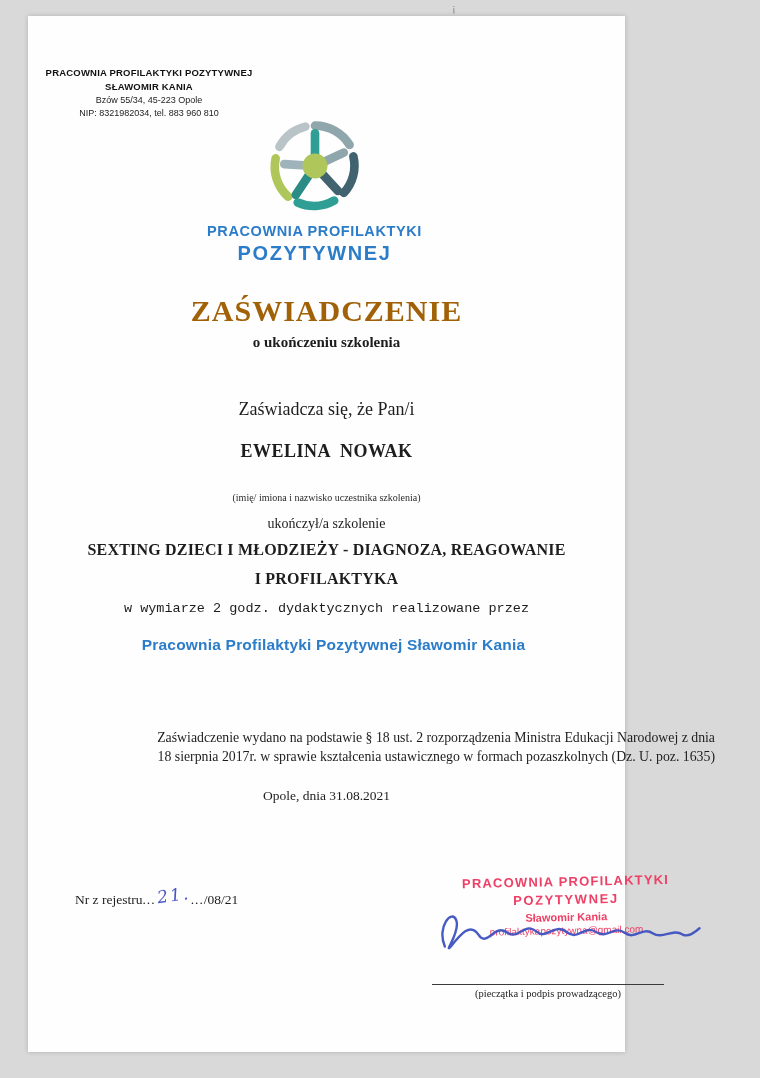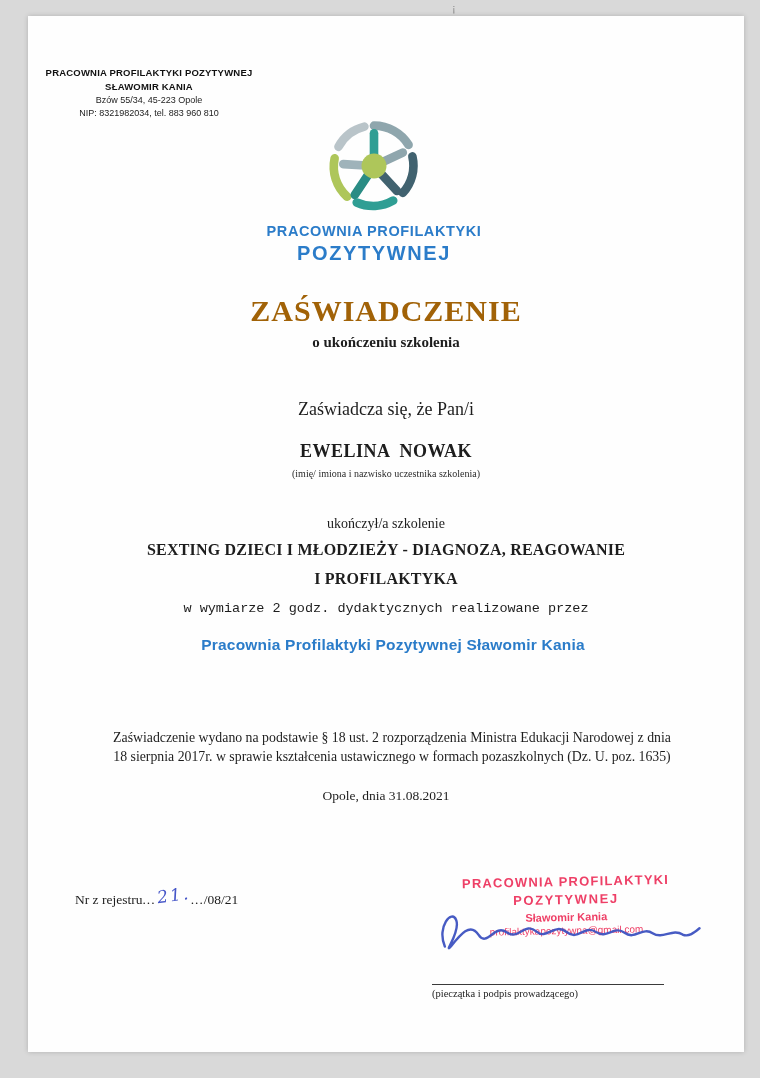--- a/index.html
+++ b/index.html
@@ -11,21 +11,21 @@
     position:relative;
     overflow:hidden;
   }
   .scan-mark {
     position:absolute; left:452px; top:2px;
     font-family:"Liberation Sans",sans-serif;
     font-size:11px; color:#8d8d8d;
   }
   .page {
     position:absolute; left:28px; top:16px;
-    width:716px; height:1036px;
+    width:597px; height:1036px;
     background:#fefefe;
     box-shadow:0 0 5px rgba(0,0,0,0.18);
   }
   
   .letterhead {
     position:absolute; left:8px; top:50px; width:226px;
     text-align:center;
     font-family:"Liberation Sans",sans-serif;
   }
   .lh-bold { font-size:9.5px; font-weight:bold; letter-spacing:0.2px; line-height:14px; color:#111; }
@@ -34,28 +34,28 @@
   .logo-block { position:absolute; left:0; right:24px; top:102px; text-align:center; }
   .logo-block svg { display:block; margin:0 auto; }
   .logo-l1 { margin-top:9px; color:#2b7cc9; font-family:"Liberation Sans",sans-serif; font-weight:bold; font-size:14.5px; letter-spacing:0.6px; }
   .logo-l2 { color:#2b7cc9; font-family:"Liberation Sans",sans-serif; font-weight:bold; font-size:20px; letter-spacing:1.6px; margin-top:3px; }
   
   .t { position:absolute; left:0; right:0; text-align:center; }
   .title { top:278px; font-size:30px; font-weight:bold; letter-spacing:1px; color:#a16207; }
   .subtitle { top:318px; font-size:15px; font-weight:bold; }
   .intro { top:383px; font-size:18px; }
   .name { top:425px; font-size:18px; font-weight:bold; white-space:pre; letter-spacing:0.5px; }
-  .cap { font-size:10px; color:#2a2a2a; }
+  .cap { font-size:10px; color:#2a2a2a;margin-top:24px; }
   .cap-name { top:452px; }
   .completion { top:500px; font-size:14px; }
   .course { top:519px; font-size:16px; font-weight:bold; white-space:pre-line; line-height:29px; letter-spacing:0.2px; }
   .cap-course { top:562px; }
   .hours { top:585px; font-size:13.5px;font-family:Liberation Mono, monospace; }
   .provider { top:620px; font-family:"Liberation Sans",sans-serif; font-size:15.5px; font-weight:bold; color:#2b7cc9; letter-spacing:0.2px;padding-left:14px; }
-  .legal { position:absolute; left:50px; top:712px; width:628px; font-size:13.8px; line-height:19px; white-space:pre-line; text-align:center; }
+  .legal { position:absolute; left:59px; top:712px; width:628px; font-size:13.8px; line-height:19px; white-space:pre-line; text-align:right; }
   .place-date { top:772px; font-size:13.5px; }
   
   .register { position:absolute; left:47px; top:872px; font-size:13.5px; }
   .dots { letter-spacing:1px; }
   .hand {
     color:#4656c8; font-size:17px; font-style:italic;
     display:inline-block; transform:rotate(-8deg);
     position:relative; top:-3px; margin:0 1px; letter-spacing:2px;
     font-family:"DejaVu Serif",serif;
   }
@@ -64,21 +64,21 @@
     position:absolute; left:404px; top:858px; width:268px;
     text-align:center; font-family:"Liberation Sans",sans-serif;
     color:#ee3f66; transform:rotate(-1.2deg);
   }
   .stamp-l1 { font-size:13px; font-weight:bold; letter-spacing:1.2px; }
   .stamp-l2 { font-size:13px; font-weight:bold; letter-spacing:1.6px; margin-top:3px; }
   .stamp-l3 { font-size:11px; margin-top:4px; font-weight:bold; }
   .stamp-l4 { font-size:10px; margin-top:2px; }
   .signature { position:absolute; left:-8px; top:24px; width:280px; height:64px; pointer-events:none; }
   .sig-line { position:absolute; left:404px; top:968px; width:232px; border-top:1.2px solid #3a3a3a; }
-  .sig-caption { position:absolute; left:404px; top:972px; width:232px; font-size:10.5px; }
+  .sig-caption { position:absolute; left:404px; top:972px; width:232px; text-align:center; font-size:10.5px; }
 </style>
 </head>
 <body>
 
 <div class="scan-mark">¡</div>
 
 <div class="page">
 
   <div class="letterhead">
     <div class="lh-bold">PRACOWNIA PROFILAKTYKI POZYTYWNEJ</div>

